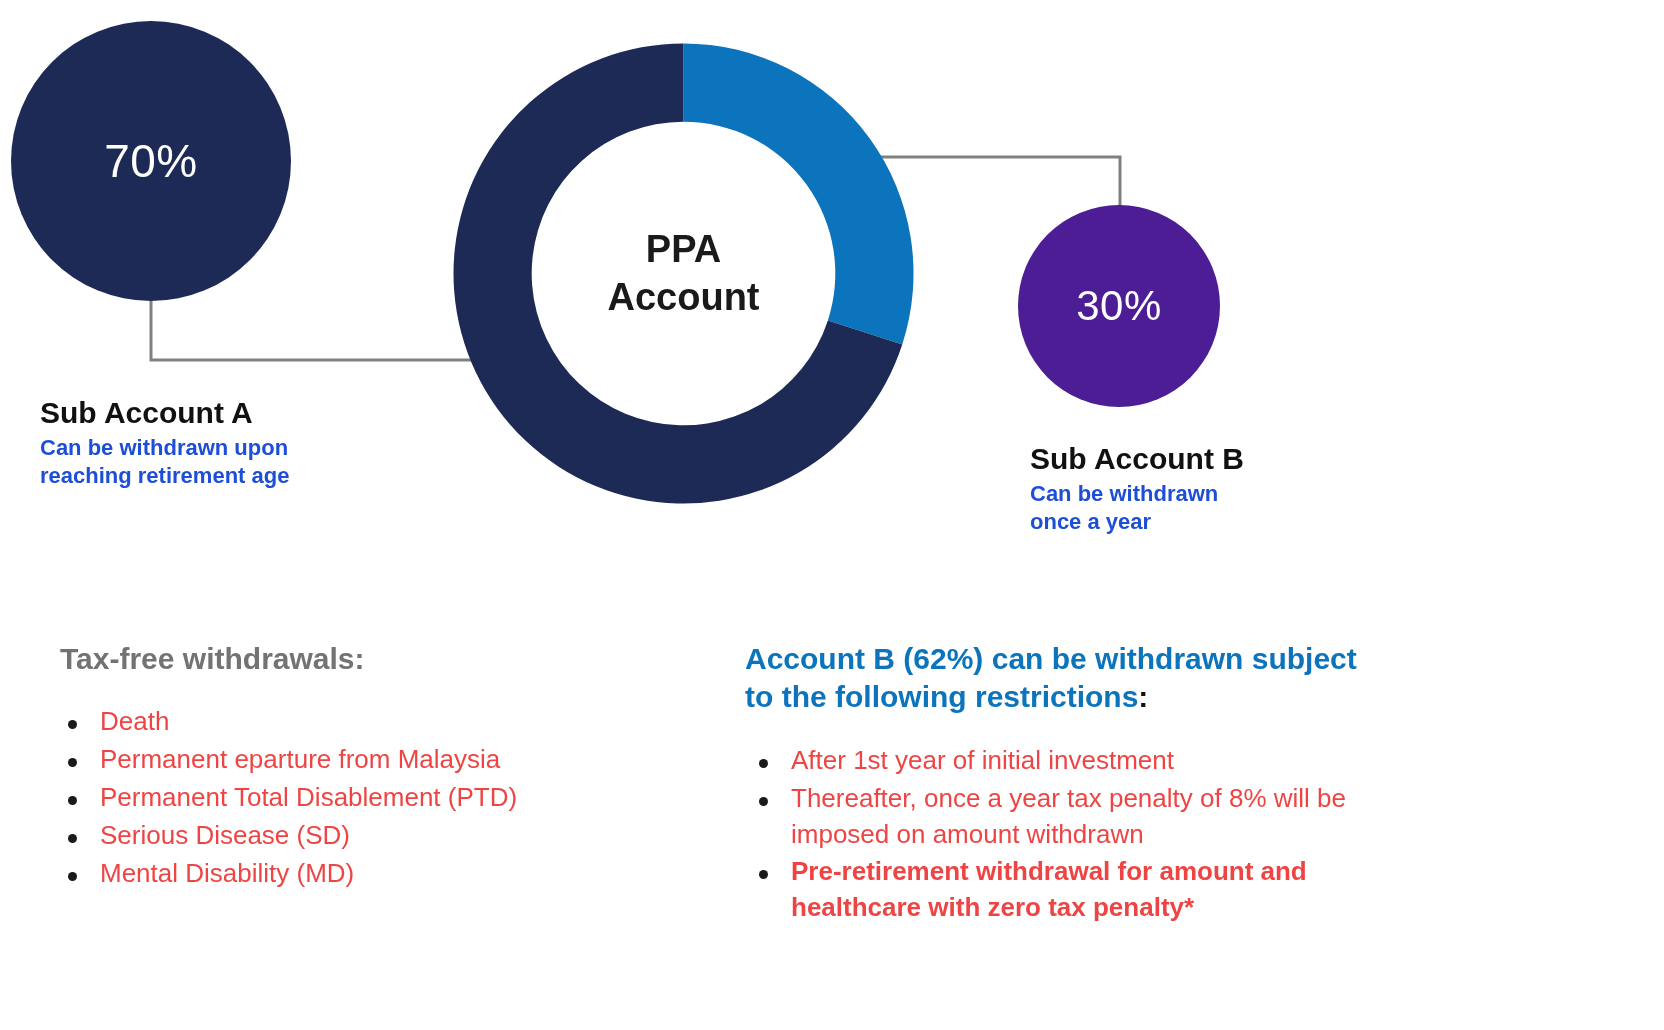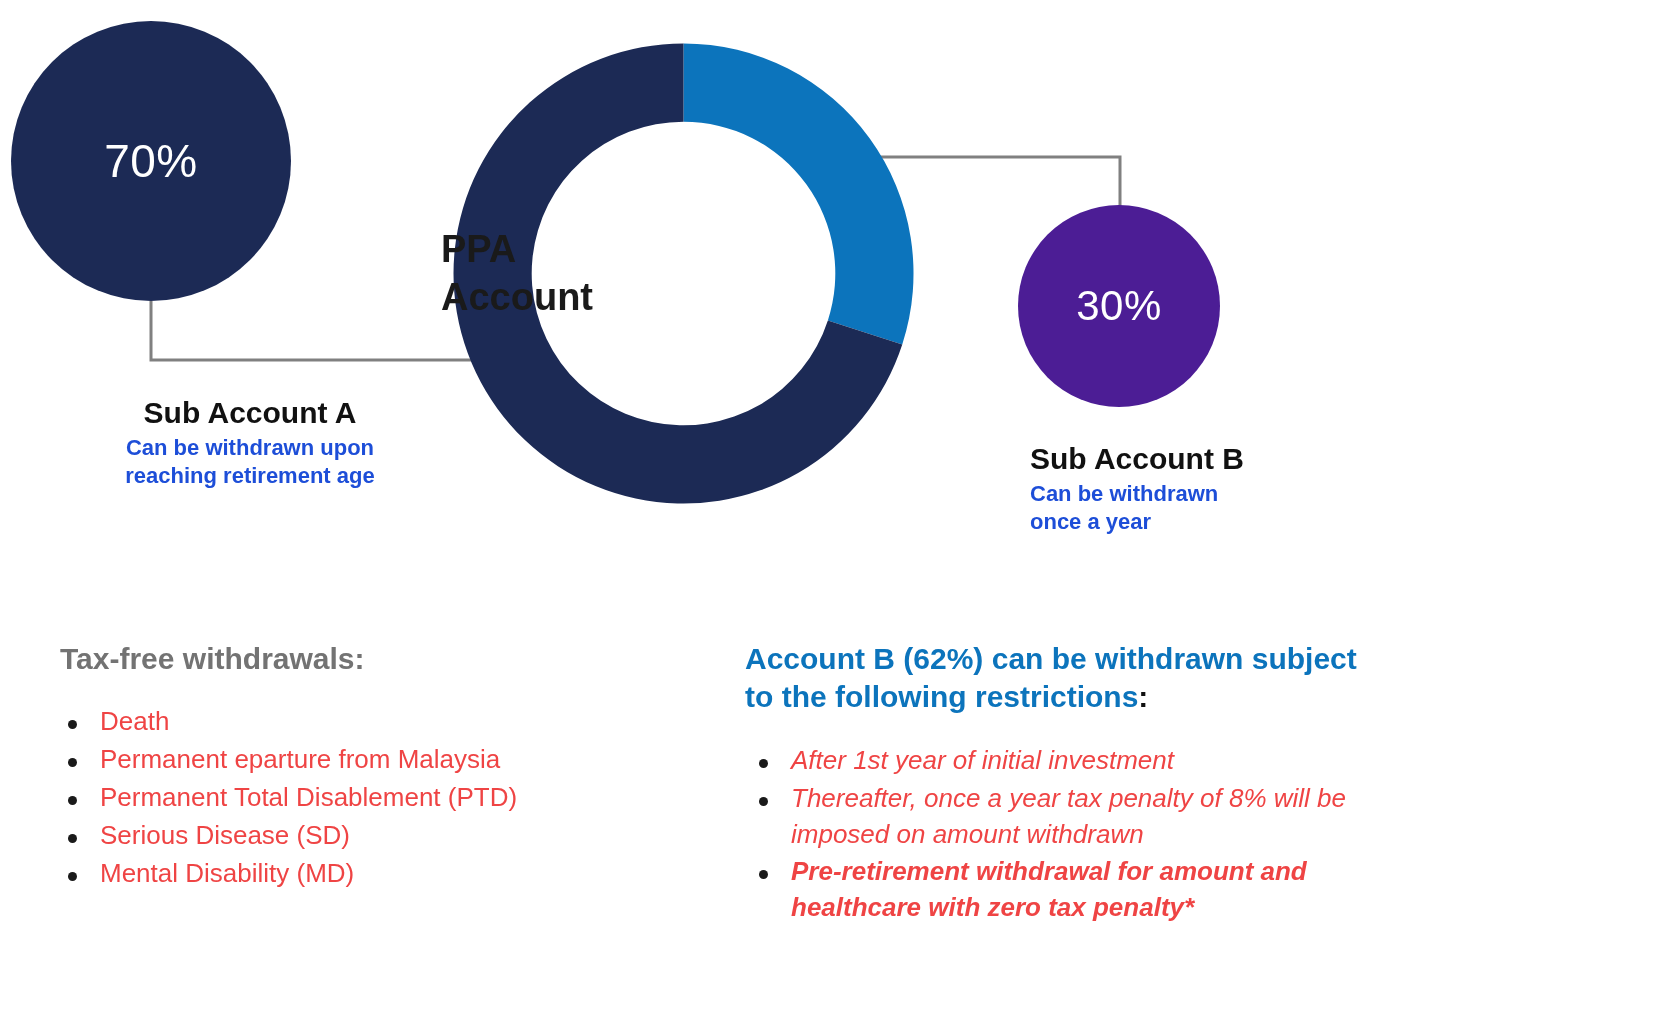--- a/index.html
+++ b/index.html
@@ -30,33 +30,33 @@
     left:1018px;top:205px;width:202px;height:202px;
     background:#4c1d95;font-size:42px;
   }
   .bubble span{letter-spacing:0.5px;}
 
   
   #donut-wrap{position:absolute;left:441px;top:31px;width:485px;height:485px;}
   #donut-wrap svg{display:block;}
   #donut-label{
     position:absolute;left:0;top:0;width:485px;height:485px;
-    display:flex;flex-direction:column;align-items:flex-start;justify-content:center;
+    display:flex;flex-direction:column;align-items:center;justify-content:center;
     text-align:center;font-weight:700;font-size:38px;color:#1a1a1a;line-height:1.25;
   }
 
   
   .callout{position:absolute;}
   .callout .title{
     font-size:30px;font-weight:700;color:#111111;line-height:1.15;margin-bottom:3px;
   }
   .callout .desc{
     font-size:22px;font-weight:700;color:#1d4ed8;line-height:1.30;
   }
-  #callout-a{left:40px;top:396px;width:420px;text-align:center;}
+  #callout-a{left:40px;top:396px;width:420px;}
   #callout-b{left:1030px;top:442px;width:400px;}
 
   
   .col{position:absolute;}
   #col-left{left:60px;top:640px;width:620px;}
   #col-right{left:745px;top:640px;width:620px;}
 
   .col-head{
     font-size:30px;font-weight:700;line-height:1.28;margin:0 0 26px 0;
   }
@@ -68,21 +68,21 @@
   ul.bullets li{
     position:relative;padding-left:40px;
     font-size:26px;line-height:1.38;color:#ef4444;font-weight:400;
     margin-bottom:2px;
   }
   ul.bullets li::before{
     content:"";position:absolute;left:8px;top:16px;
     width:9px;height:9px;border-radius:50%;background:#1a1a1a;
   }
   ul.bullets li.bold{font-weight:700;}
-  #col-right ul.bullets li{padding-left:46px;font-style:italic;}
+  #col-right ul.bullets li{padding-left:46px;}
   #col-right ul.bullets li::before{left:14px;}
 </style>
 </head>
 <body>
 
 <div class="stage">
 
   <svg class="connectors" viewBox="0 0 1664 1030" width="1664" height="1030" aria-hidden="true">
 
     <polyline points="151,301 151,360 510,360" fill="none" stroke="#808080" stroke-width="3"></polyline>

